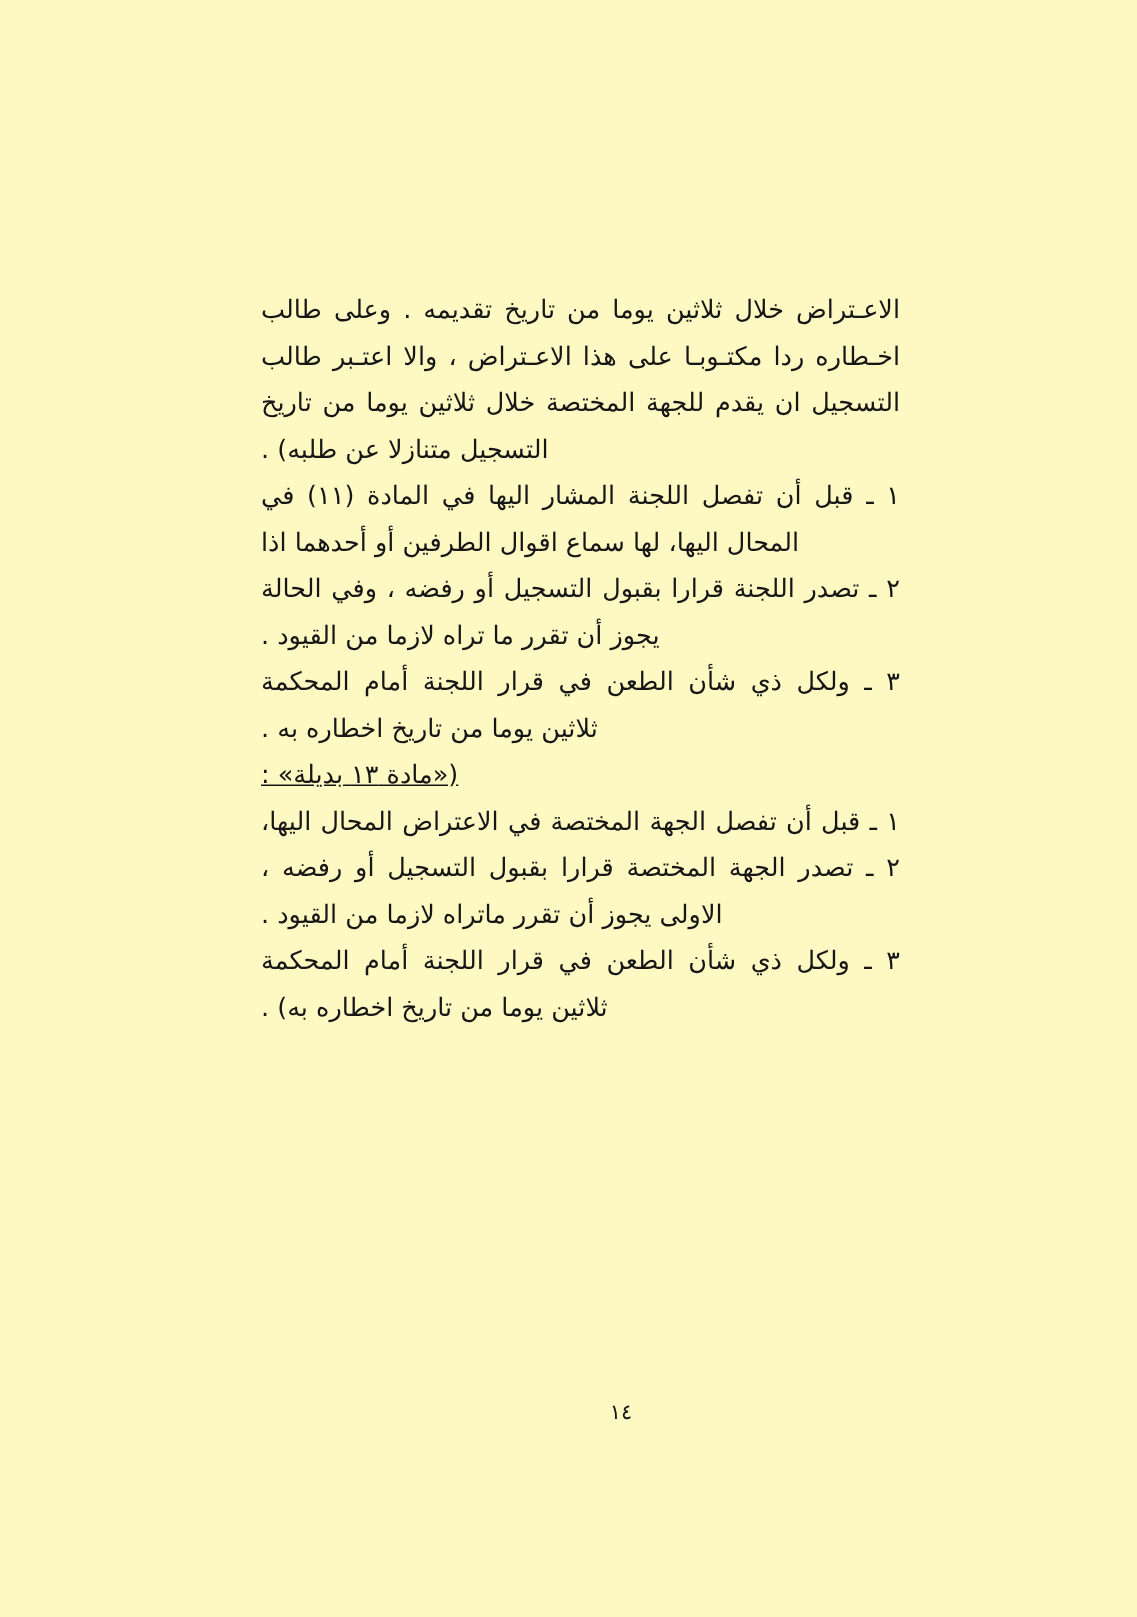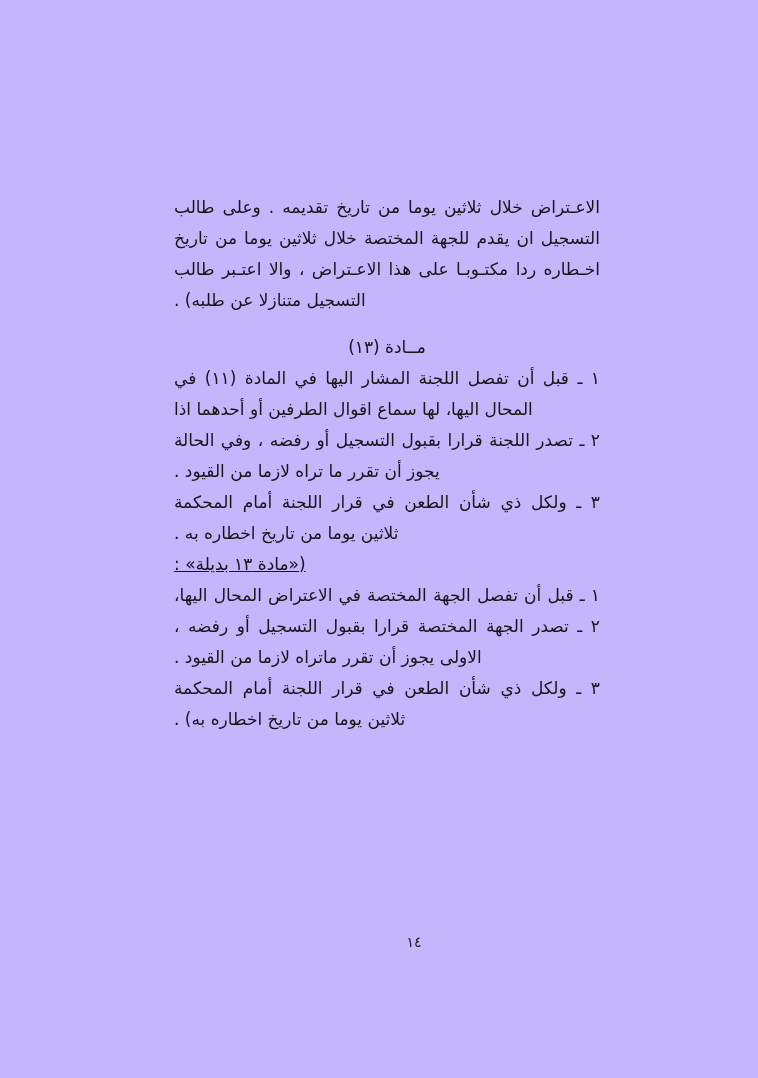--- a/index.html
+++ b/index.html
@@ -4,21 +4,21 @@
 <style>
   html, body {
     margin: 0;
     padding: 0;
     background: #ffffff;
   }
   .page {
     position: relative;
     width: 758px;
     height: 1078px;
-    background: #c4b5fd;
+    background: #fef9c3;
     font-family: "DejaVu Sans", sans-serif;
     color: #161616;
     overflow: hidden;
   }
   .text-block {
     position: absolute;
     top: 192px;
     right: 158px;
     width: 426px;
   }
@@ -61,25 +61,24 @@
   }
 </style>
 </head>
 <body>
 
 <div class="page">
 
   <div class="text-block" dir="rtl" lang="ar">
 
     <div class="line just">الاعـتراض خلال ثلاثين يوما من تاريخ تقديمه . وعلى طالب</div>
+    <div class="line just">اخـطاره ردا مكتـوبـا على هذا الاعـتراض ، والا اعتـبر طالب</div>
     <div class="line just">التسجيل ان يقدم للجهة المختصة خلال ثلاثين يوما من تاريخ</div>
-    <div class="line just">اخـطاره ردا مكتـوبـا على هذا الاعـتراض ، والا اعتـبر طالب</div>
     <div class="line rt pr65">التسجيل متنازلا عن طلبه) .</div>
 
-    <div class="line center heading">مــادة (١٣)</div>
 
     <div class="line just">١ ـ قبل أن تفصل اللجنة المشار اليها في المادة (١١) في الاعتراض</div>
     <div class="line rt pr45">المحال اليها، لها سماع اقوال الطرفين أو أحدهما اذا رأت ذلك .</div>
     <div class="line just">٢ ـ تصدر اللجنة قرارا بقبول التسجيل أو رفضه ، وفي الحالة الاولى</div>
     <div class="line rt pr62">يجوز أن تقرر ما تراه لازما من القيود .</div>
     <div class="line just">٣ ـ ولكل ذي شأن الطعن في قرار اللجنة أمام المحكمة المختصة خلال</div>
     <div class="line rt pr72">ثلاثين يوما من تاريخ اخطاره به .</div>
 
     <div class="line rt pr6">(«مادة ١٣ بديلة» :</div>
 

